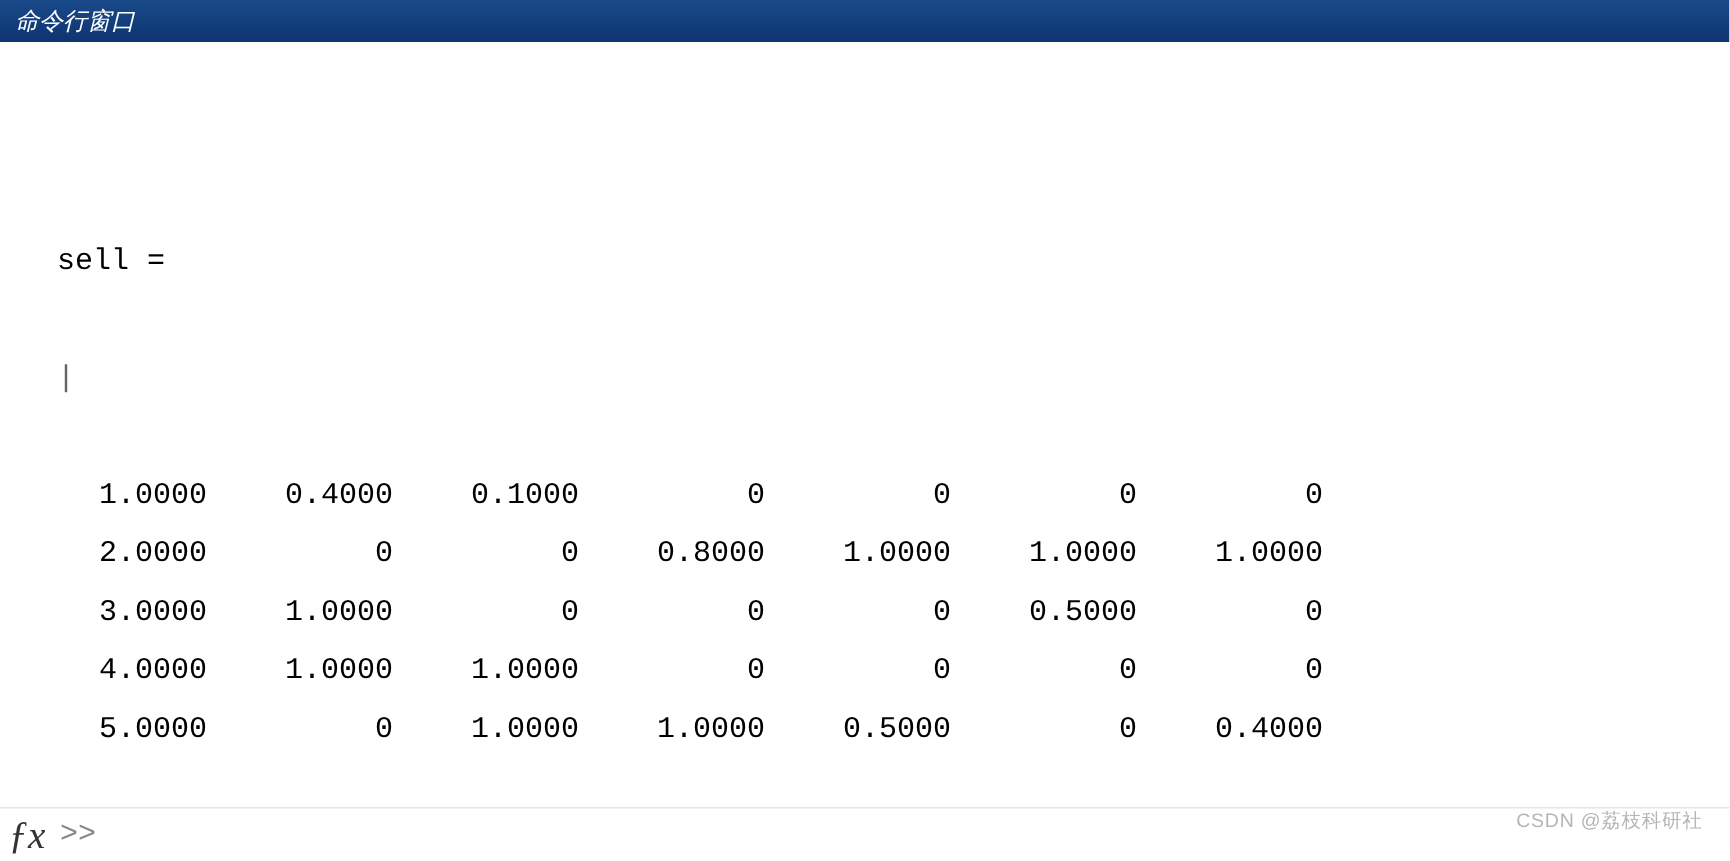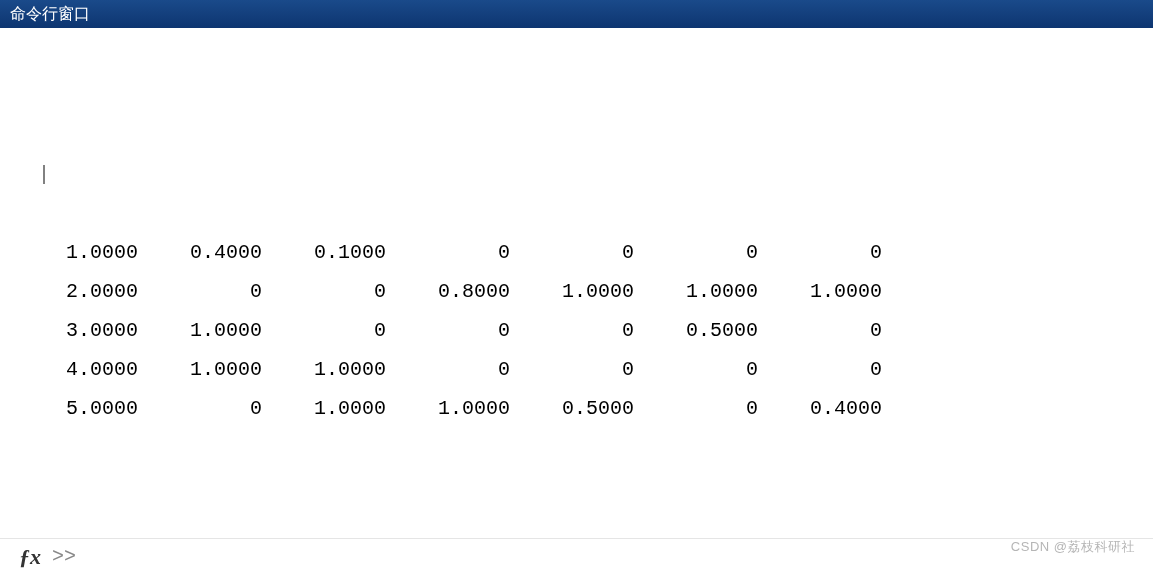--- a/index.html
+++ b/index.html
@@ -13,20 +13,21 @@
     }
     .title-bar {
       background: linear-gradient(to bottom, #1a4a8a, #0d3570);
       color: #fff;
       font-family: "Microsoft YaHei", sans-serif;
       font-size: 16px;
       padding: 4px 10px;
       height: 28px;
       display: flex;
       align-items: center;
+      font-style: italic;
     }
     .content-area {
       padding: 10px 0 0 0;
       font-family: "Courier New", "SimSun", monospace;
       font-size: 20px;
       color: #000;
       white-space: pre;
       line-height: 1.95;
       margin-left: 38px;
     }
@@ -36,27 +37,26 @@
       left: 0;
       right: 0;
       height: 36px;
       border-top: 1px solid #e5e5e5;
       display: flex;
       align-items: center;
     }
     .fx-icon {
       font-family: "Times New Roman", serif;
       font-style: italic;
-      font-weight: bold;
-      font-size: 22px;
+      font-weight: normal;
+      font-size: 26px;
       color: #333;
       width: 36px;
       text-align: center;
       display: inline-block;
-      margin-left: 12px;
     }
     .prompt {
       font-family: "Courier New", monospace;
       font-size: 20px;
       color: #888;
       padding-left: 4px;
     }
     .watermark {
       position: absolute;
       right: 18px;
@@ -72,20 +72,21 @@
   </style>
 </head>
 <body>
 
 <div class="title-bar">
   <span>命令行窗口</span>
 </div>
 
 <div class="content-area">
 <div> </div>
+<div class="var-line">sell =</div>
 <div class="cursor-line"><span style="color:#666">|</span></div>
 <div id="matrix"><div class="row"><span class="cell first">1.0000</span><span class="cell">0.4000</span><span class="cell">0.1000</span><span class="cell">0</span><span class="cell">0</span><span class="cell">0</span><span class="cell">0</span></div><div class="row"><span class="cell first">2.0000</span><span class="cell">0</span><span class="cell">0</span><span class="cell">0.8000</span><span class="cell">1.0000</span><span class="cell">1.0000</span><span class="cell">1.0000</span></div><div class="row"><span class="cell first">3.0000</span><span class="cell">1.0000</span><span class="cell">0</span><span class="cell">0</span><span class="cell">0</span><span class="cell">0.5000</span><span class="cell">0</span></div><div class="row"><span class="cell first">4.0000</span><span class="cell">1.0000</span><span class="cell">1.0000</span><span class="cell">0</span><span class="cell">0</span><span class="cell">0</span><span class="cell">0</span></div><div class="row"><span class="cell first">5.0000</span><span class="cell">0</span><span class="cell">1.0000</span><span class="cell">1.0000</span><span class="cell">0.5000</span><span class="cell">0</span><span class="cell">0.4000</span></div></div>
 
 
 </div>
 
 <div class="bottom-bar">
   <span class="fx-icon">ƒx</span>
   <span class="prompt">&gt;&gt;</span>
 </div>

